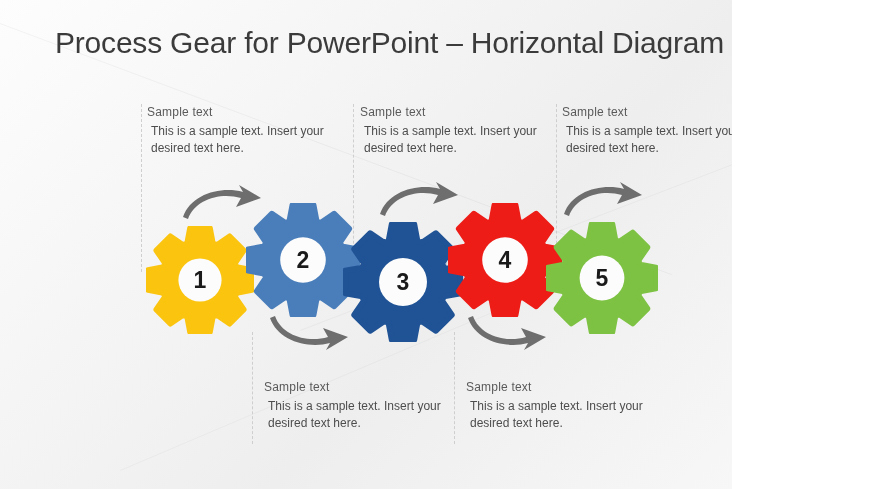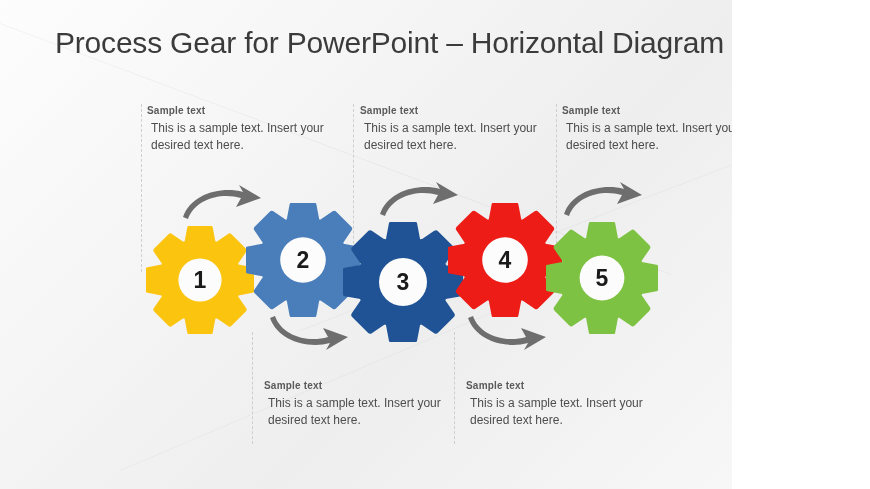--- a/index.html
+++ b/index.html
@@ -61,25 +61,24 @@
     border-left: 1px dashed #c9c9c9;
     opacity: 0.85;
   }
 
   
   .txtblock {
     position: absolute;
     width: 190px;
   }
   .txtblock .t-head {
-    font-size: 10px;
+    font-size: 12px;
     color: #5a5a5a;
     margin: 0 0 3px 0;
     letter-spacing: 0.2px;
-    font-weight: bold;
   }
   .txtblock .t-body {
     font-size: 12px;
     color: #4d4d4d;
     line-height: 17px;
     margin: 4px;
   }
   .txtblock.indent .t-head { padding-left: 4px; }
   .txtblock.indent .t-body { padding-left: 4px; }
 

